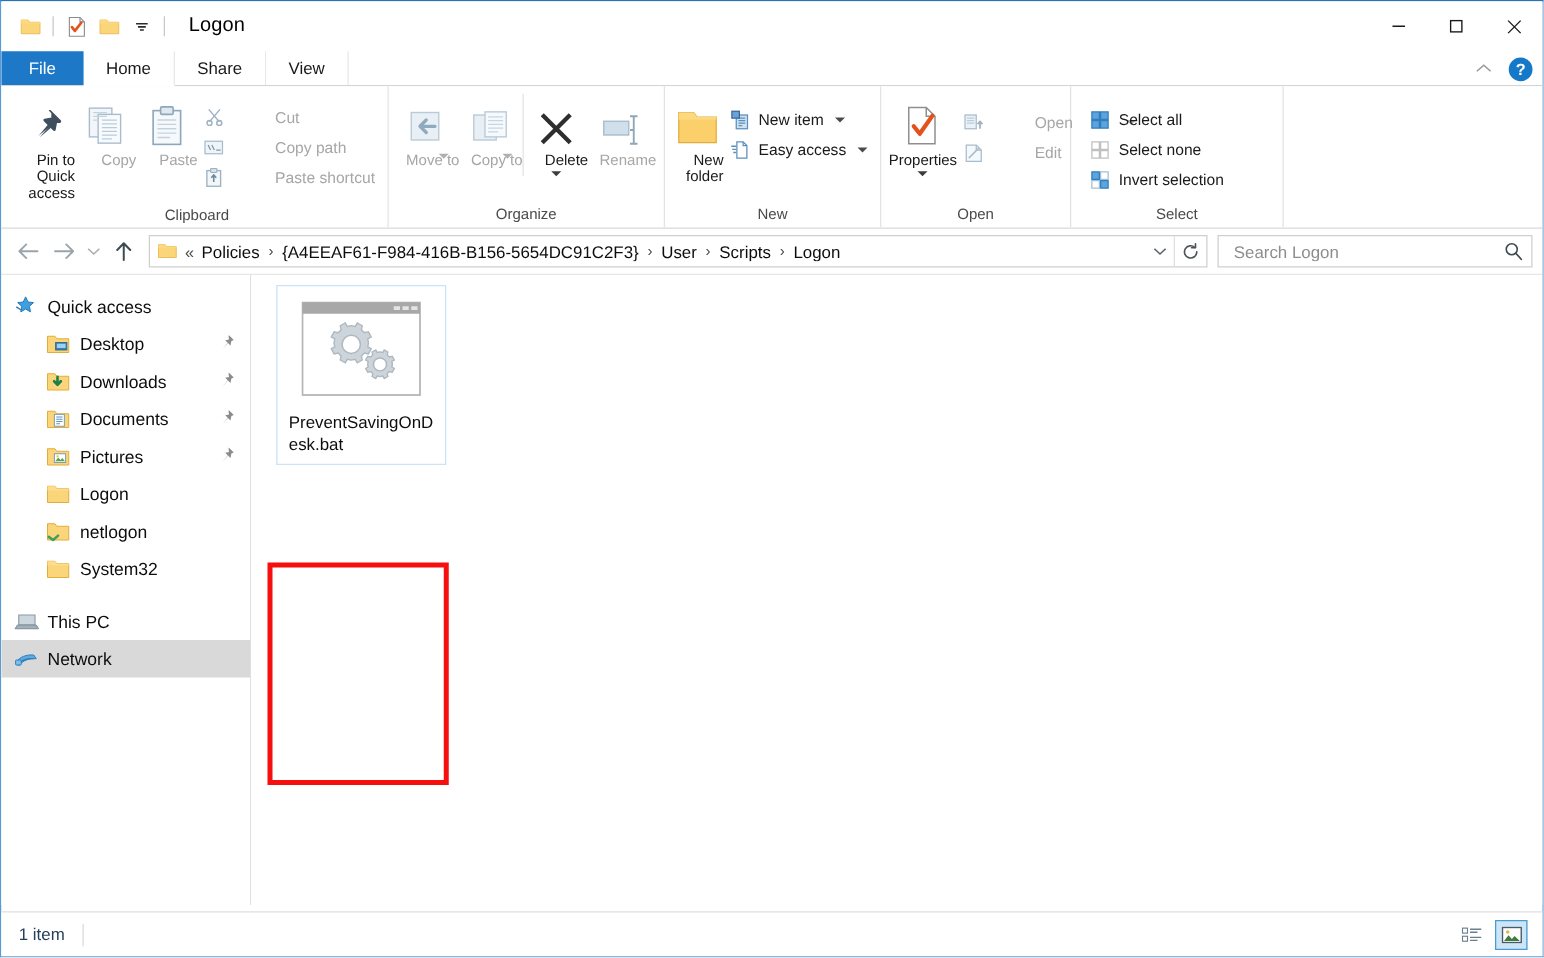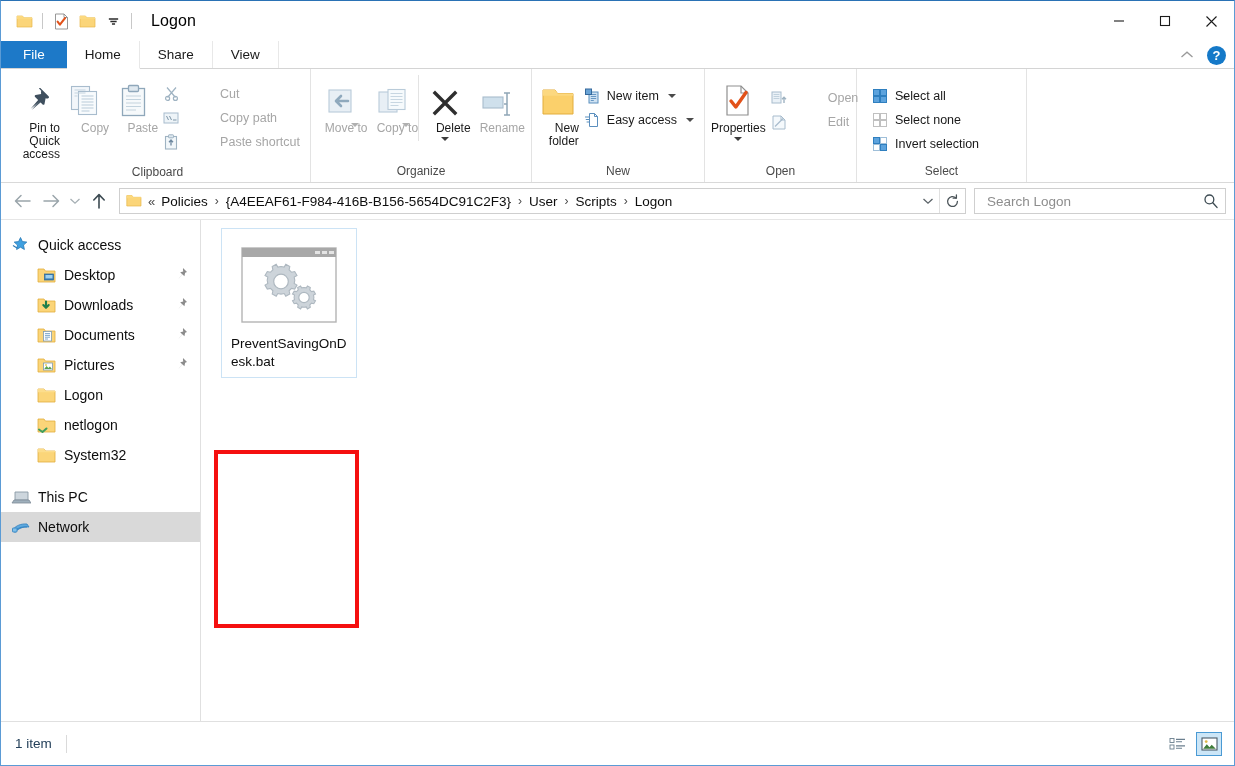--- a/index.html
+++ b/index.html
@@ -276,21 +276,21 @@
   .filepane {
     flex: 1;
     position: relative;
     background: #ffffff;
   }
   .fileitem {
     position: absolute;
     left: 20px; top: 8px;
     width: 136px;
     display: flex; flex-direction: column; align-items: center;
-    padding: 16px 2px 6px 2px;
+    padding: 10px 2px 6px 2px;
     border: 1px solid #cce3f5;
     background: #ffffff;
   }
   .fileicon-wrap {
     width: 96px; height: 80px;
     display: flex; align-items: center; justify-content: center;
     margin-bottom: 10px;
   }
   .filelabel {
     font-size: 13.5px;
@@ -306,21 +306,21 @@
     width: 145px; height: 178px;
     border: 4px solid #f50f0f;
     pointer-events: none;
     z-index: 5;
   }
 
   
   .statusbar {
     position: absolute;
     left: 0; right: 0; bottom: 0;
-    height: 44px;
+    height: 36px;
     background: #ffffff;
     border-top: 1px solid #e0e0e0;
     display: flex; align-items: center;
     padding: 0 6px 0 14px;
   }
   .status-text {
     font-size: 13.5px; color: #24405a;
   }
   .status-sep { width: 1px; height: 18px; background: #dadada; margin-left: 14px; }
   .status-right {

